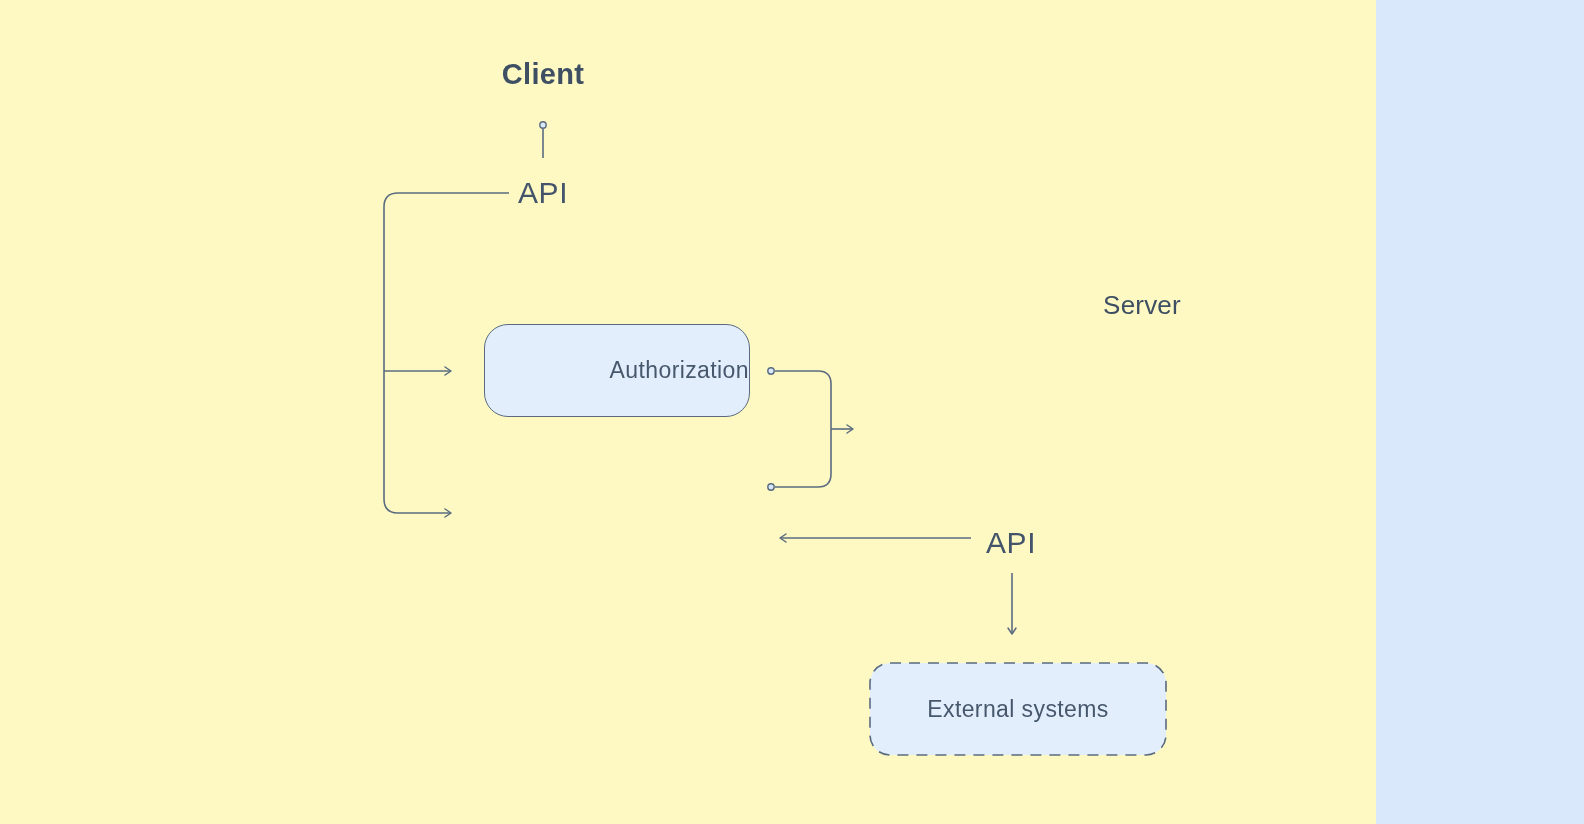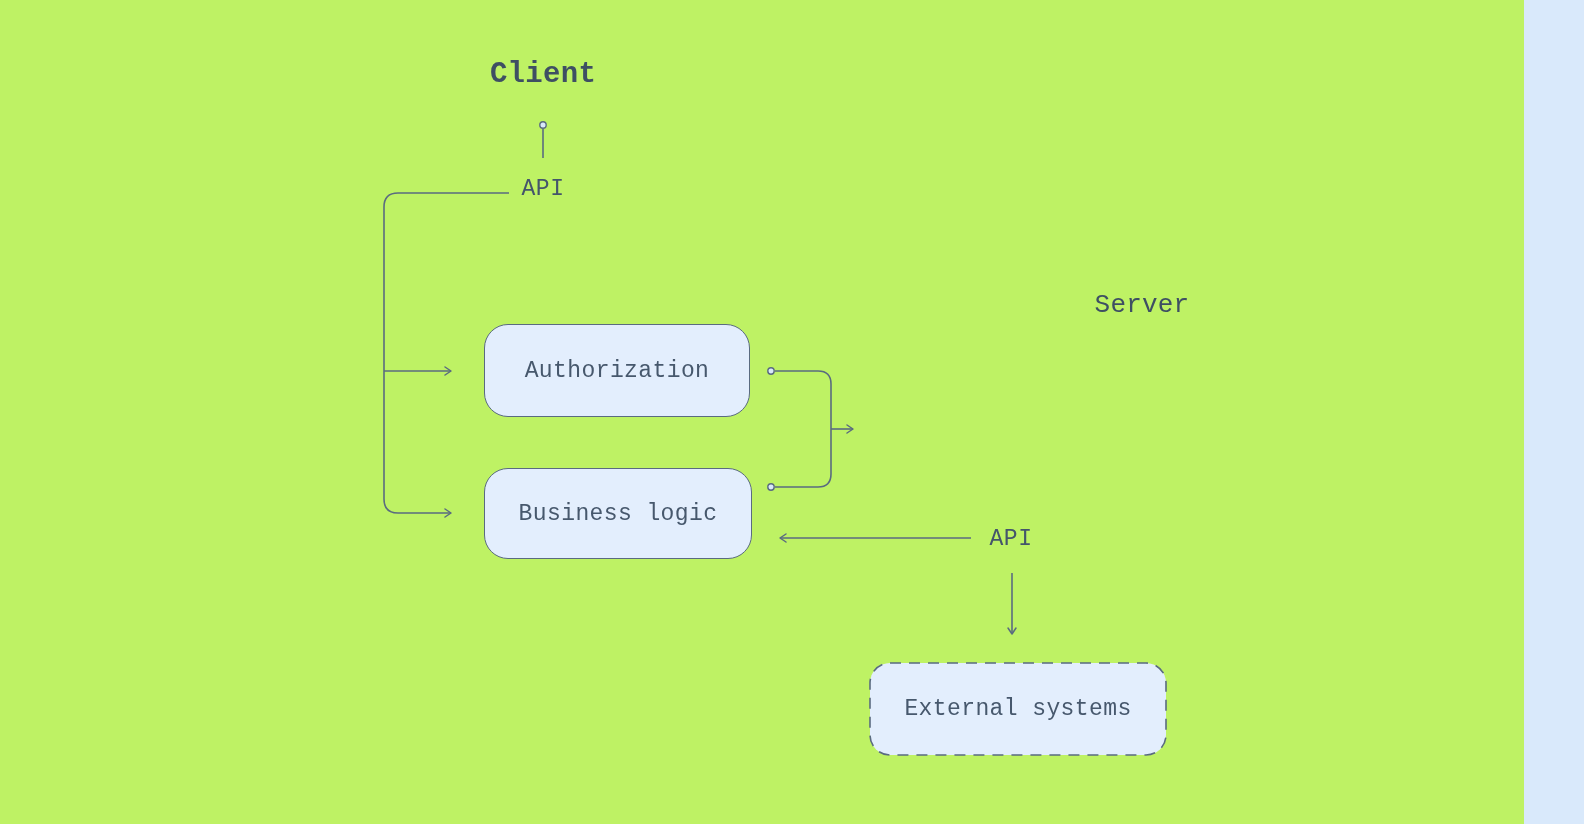--- a/index.html
+++ b/index.html
@@ -2,25 +2,24 @@
 <html><head>
 <meta charset="utf-8">
 <style>
   html, body { margin: 0; padding: 0; }
   body {
     background: #d9e9fb;
     font-family: "Liberation Sans", sans-serif;
   }
   .canvas {
     position: relative;
-    width: 1524px;
+    width: 1376px;
     height: 824px;
-    background: #bef264;
+    background: #fef9c3;
     overflow: hidden;
-    font-family: Liberation Mono, monospace;
   }
   svg.connector-layer {
     position: absolute;
     left: 0; top: 0;
     width: 1584px;
     height: 824px;
   }
   .node {
     position: absolute;
     display: flex;
@@ -52,21 +51,21 @@
   }
   .zone-label.server {
     font-size: 26px;
     font-weight: 500;
     letter-spacing: 0.2px;
     margin-left: 44px;
   }
   .api-label {
     position: absolute;
     transform: translateX(-50%);
-    font-size: 23px;
+    font-size: 30px;
     color: #44556b;
     letter-spacing: 0.6px;
     white-space: nowrap;
   }
 </style>
 </head>
 <body>
 
 <div class="canvas">
 
@@ -94,26 +93,23 @@
 
     <rect x="870" y="663" width="296" height="92" rx="20" fill="#e3eefd" stroke="#5a6b80" stroke-width="1.6" stroke-dasharray="11 8"></rect>
   </svg>
 
   <div class="zone-label client" style="left:543px; top:58px;">Client</div>
   <div class="zone-label server" style="left:1098px; top:290px;">Server</div>
 
   <div class="api-label" style="left:543px; top:176px;">API</div>
   <div class="api-label" style="left:1011px; top:526px;">API</div>
 
-  <div class="node" style="left:484px; top:324px; width:266px; height:93px;">
+  <div class="node" style="left:484px; top:324px; width:266px; height:93px;justify-content:flex-end;">
     <span>Authorization</span>
   </div>
 
-  <div class="node" style="left:484px; top:468px; width:268px; height:91px;">
-    <span>Business logic</span>
-  </div>
 
 
   <div class="node dashed" style="left:870px; top:663px; width:296px; height:92px;">
     <span>External systems</span>
   </div>
 
 </div>
 
 </body></html>

